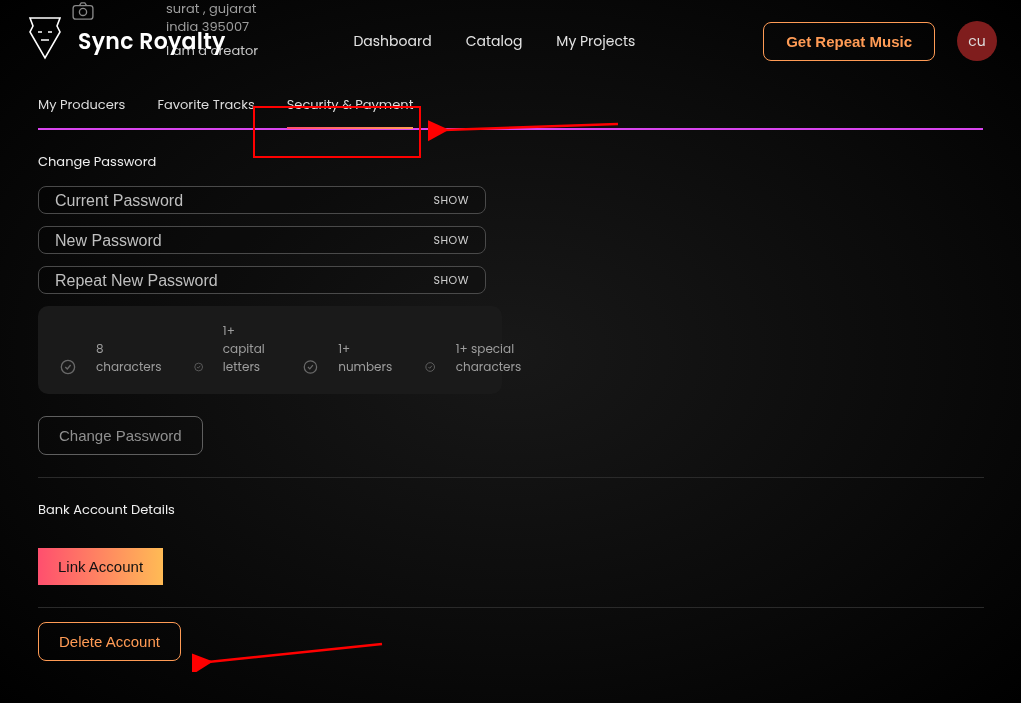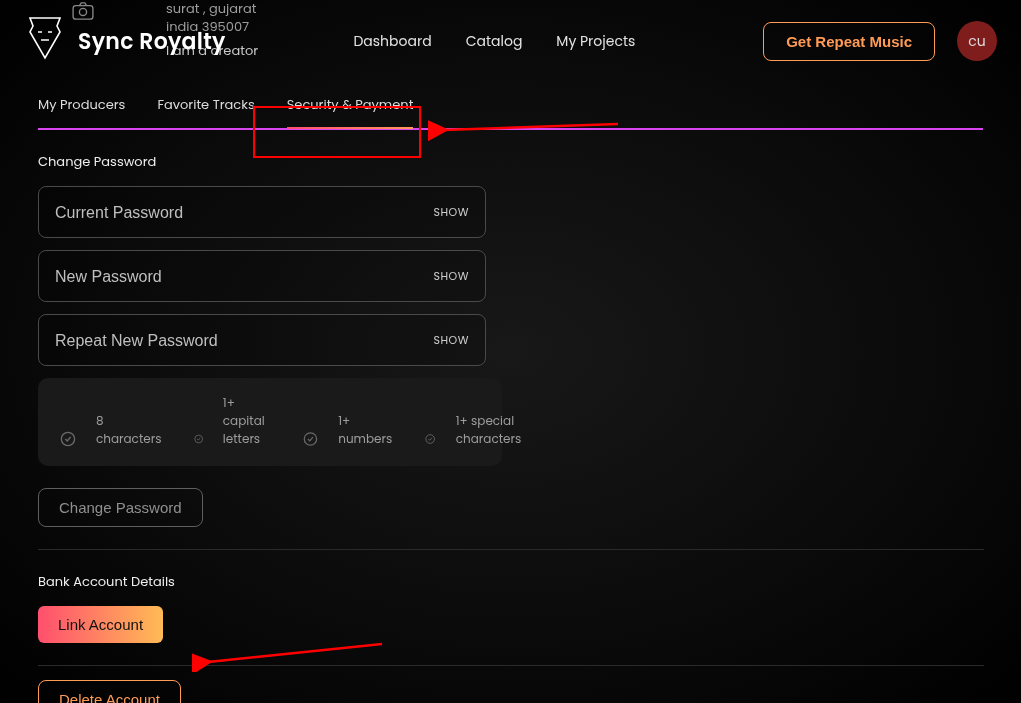--- a/index.html
+++ b/index.html
@@ -131,21 +131,21 @@
   }
 
   
   .section-title {
     font-size: 13px;
     margin: 22px 0 14px;
     color: #eee;
   }
   .pw-input {
     width: 448px;
-    height: 52px;
+    height: 28px;
     border: 1px solid #4a4a4a;
     border-radius: 8px;
     background: rgba(0,0,0,.15);
     display: flex;
     align-items: center;
     justify-content: space-between;
     padding: 0 16px;
     margin-bottom: 12px;
   }
   .pw-input input {
@@ -197,27 +197,28 @@
   }
 
   .divider {
     height: 1px;
     background: #2a2a2a;
     margin: 22px 0 0;
     width: 946px;
   }
 
   .link-btn {
+    margin-top: 14px;
     background: linear-gradient(90deg,#ff4f6e,#ffbb55);
     color: #111;
     font-size: 15px;
     font-weight: 500;
     padding: 10px 20px;
     border: none;
-    border-radius: 6px;
+    border-radius: 0;
     cursor: pointer;
   }
 
   .delete-btn {
     margin-top: 14px;
     border: 1px solid #ff9b55;
     color: #ff9b55;
     background: transparent;
     font-size: 15px;
     padding: 10px 20px;

